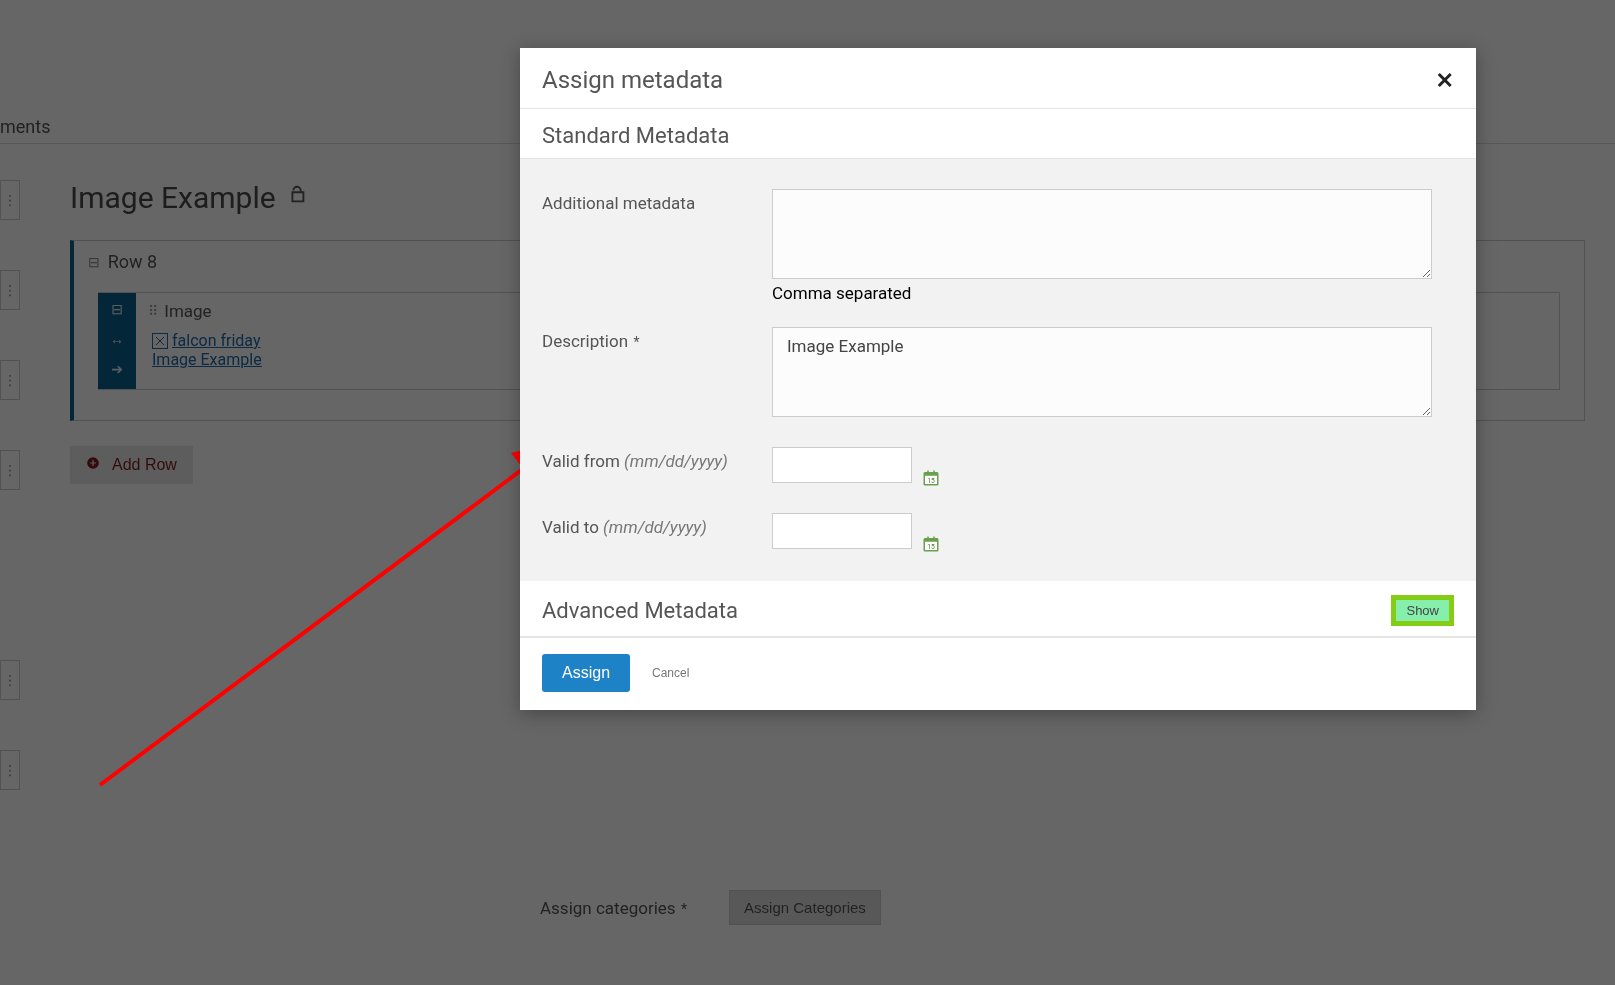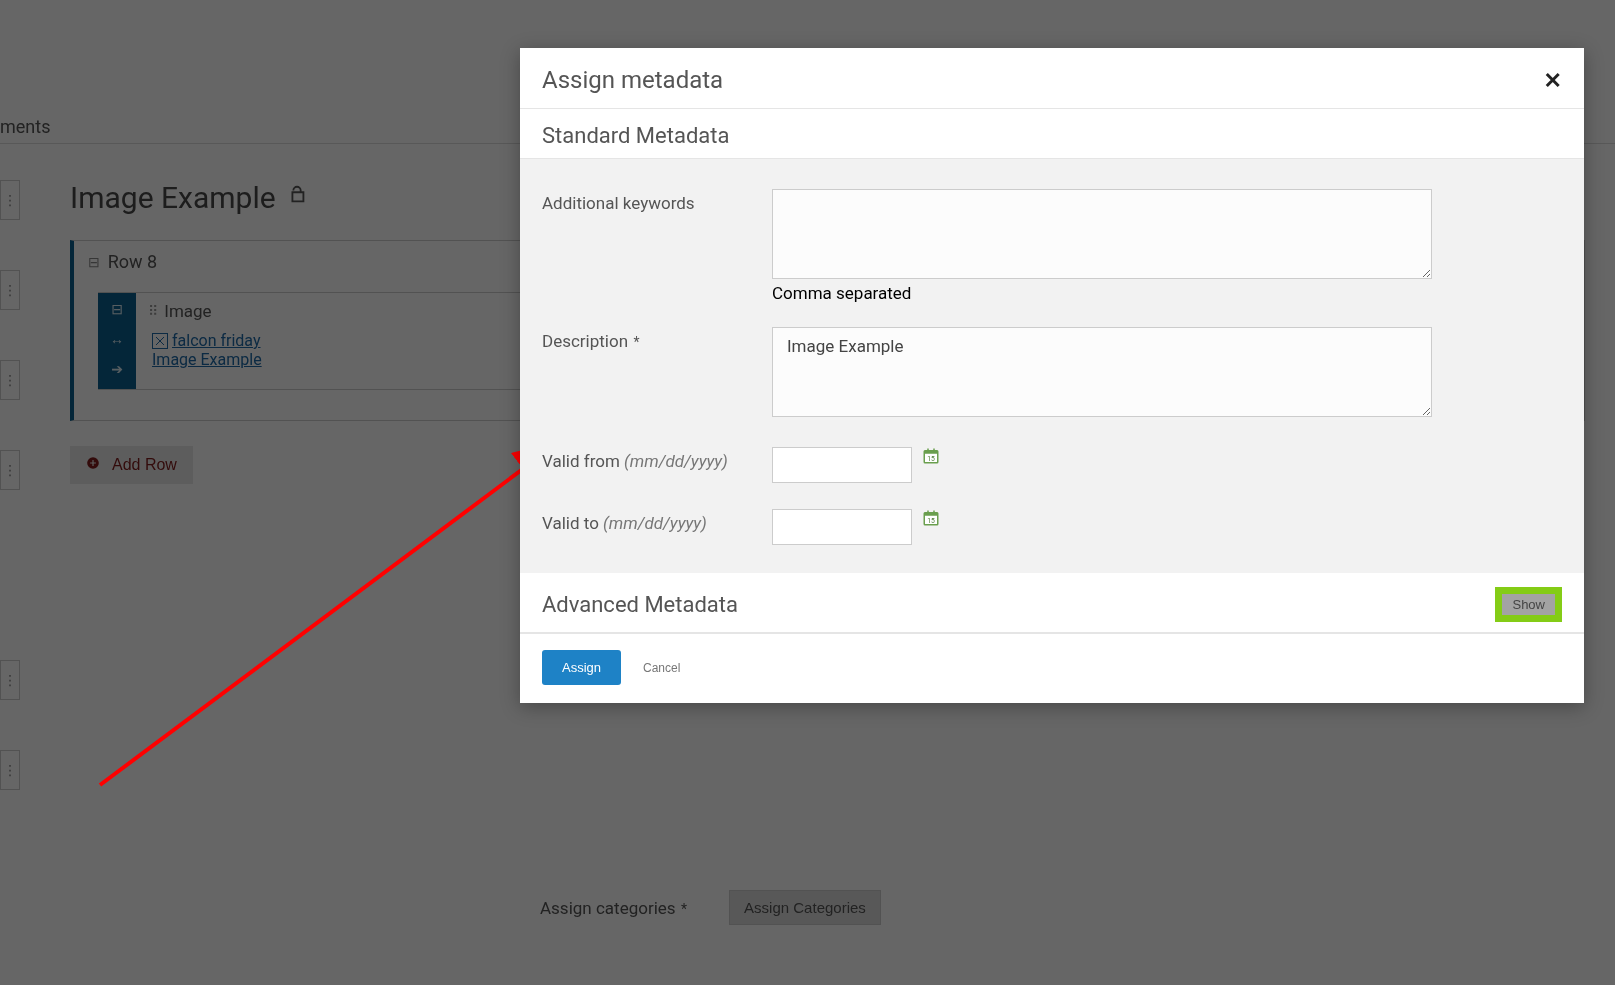--- a/index.html
+++ b/index.html
@@ -164,21 +164,21 @@
   position:absolute;
   inset:0;
   background:rgba(0,0,0,0.60);
 }
 
 
 .modal {
   position:absolute;
   top:48px;
   left:520px;
-  width:1064px;
+  width:956px;
   background:#fff;
   box-shadow:0 4px 18px rgba(0,0,0,0.3);
   display:flex;
   flex-direction:column;
 }
 .modal-header{
   display:flex;
   align-items:center;
   justify-content:space-between;
   padding:18px 22px 14px 22px;
@@ -253,47 +253,47 @@
   width:140px;
   height:36px;
   border:1px solid #ccc;
   background:#fff;
   padding:4px 8px;
   font-size:15px;
 }
 .cal-icon{
   width:18px;height:18px;
   display:inline-block;
-  margin-top:0;
+  margin-top:22px;
 }
 .cal-icon svg{width:100%;height:100%;}
 .date-row{ margin-bottom:26px; }
 
 .show-btn{
-  border:7px solid #84cc16;
-  background:#a3a3a3;
+  border:5px solid #84cc16;
+  background:#86efac;
   font-size:13px;
   padding:3px 10px;
   color:#444;
   cursor:pointer;
   text-align:right;
 }
 .modal-footer{
   border-top:1px solid #e5e5e5;
   padding:16px 22px 18px 22px;
   display:flex;
   align-items:center;
   gap:22px;
 }
 .btn-primary{
   background:#1e82c6;
   color:#fff;
   border:none;
   padding:10px 20px;
-  font-size:13px;
+  font-size:16px;
   border-radius:3px;
   cursor:pointer;
 }
 .btn-link{
   background:none;
   border:none;
   color:#777;
   font-size:12px;
   cursor:pointer;
 }
@@ -398,21 +398,21 @@
     <h2>Assign metadata</h2>
     <span class="close-x">✕</span>
   </div>
 
   <div class="section-title">
     <span>Standard Metadata</span>
   </div>
 
   <div class="form-area">
     <div class="form-row tall">
-      <div class="form-label">Additional keywords</div>
+      <div class="form-label">Additional metadata</div>
       <div class="form-field">
         <textarea class="ta short" style=""></textarea>
       </div>
     </div>
     <div class="helper">Comma separated</div>
 
     <div class="form-row tall" style="margin-bottom:30px">
       <div class="form-label">
         <span>Description</span><span class="star"> *</span>
       </div>

